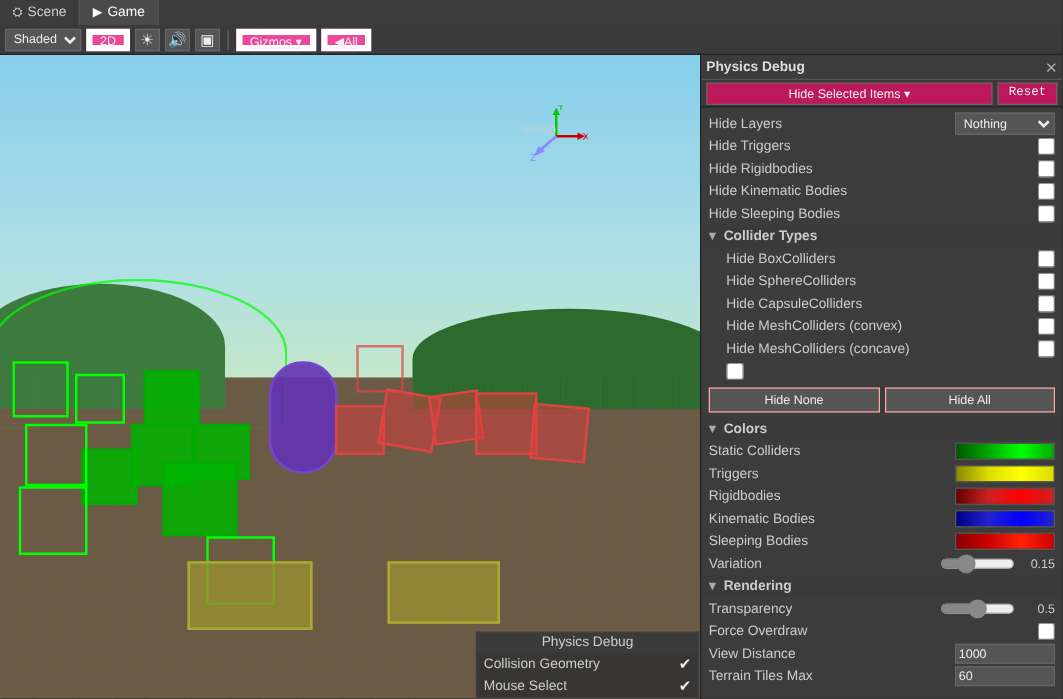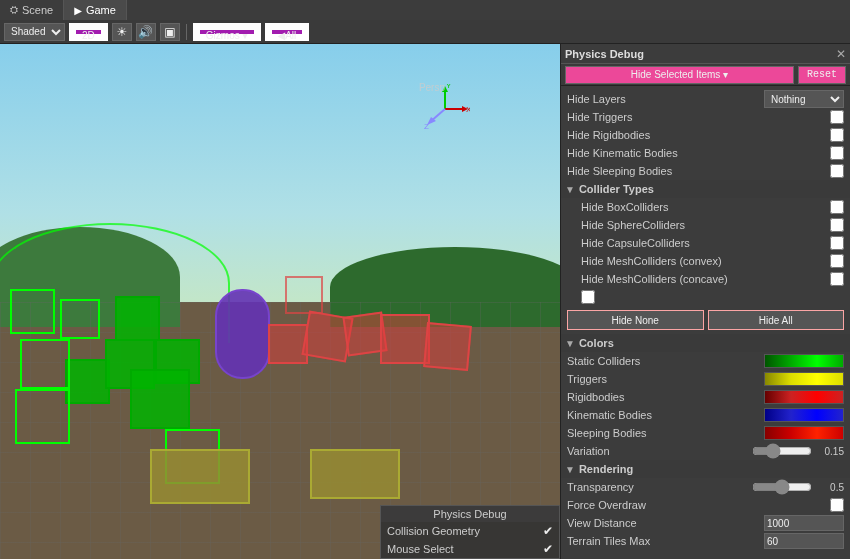--- a/index.html
+++ b/index.html
@@ -51,27 +51,28 @@
     }
     .toolbar-select {
       background: #555;
       color: #eee;
       border: 1px solid #666;
       height: 18px;
       font-size: 10px;
       padding: 0 2px;
     }
     .toolbar-btn {
-      background: #a21caf;
+      background: #ec4899;
       color: #eee;
-      border: 7px solid #ffffff;
+      border: 5px solid #ffffff;
       height: 18px;
       font-size: 10px;
       padding: 0 6px;
       cursor: pointer;
+      text-decoration: underline;
     }
     .toolbar-icon-btn {
       background: #555;
       color: #eee;
       border: 1px solid #666;
       width: 20px;
       height: 18px;
       font-size: 12px;
       display: flex;
       align-items: center;
@@ -130,21 +131,21 @@
     .panel-toolbar {
       display: flex;
       align-items: center;
       background: #3a3a3a;
       height: 22px;
       padding: 0 4px;
       border-bottom: 1px solid #222;
       gap: 4px;
     }
     .panel-toolbar-btn {
-      background: #ec4899;
+      background: #be185d;
       color: #eee;
       border: 1px solid #666;
       height: 18px;
       font-size: 10px;
       padding: 0 6px;
       cursor: pointer;
       flex: 1;
     }
 
     
@@ -443,21 +444,21 @@
           <polygon points="48,25 42,22 42,28" fill="#cc0000"></polygon>
 
           <line x1="25" y1="25" x2="10" y2="38" stroke="#8888ff" stroke-width="2"></line>
           <polygon points="7,41 11,33 16,37" fill="#8888ff"></polygon>
           <text x="26" y="4" fill="#00cc00" font-size="8">Y</text>
           <text x="46" y="28" fill="#cc0000" font-size="8">X</text>
           <text x="4" y="45" fill="#8888ff" font-size="8">Z</text>
         </svg>
       </div>
 
-      <div style="position:absolute; top:38px; right:115px; color:#ccc; font-size:10px; opacity:0.8;margin-left:19px;">Persp</div>
+      <div style="position:absolute; top:54px; right:115px; color:#ccc; font-size:10px; opacity:0.8;margin-left:19px;">Persp</div>
 
       <div class="bottom-overlay">
         <div class="overlay-title">Physics Debug</div>
         <div class="overlay-row">
           <span>Collision Geometry</span>
           <span class="checked-icon">✔</span>
         </div>
         <div class="overlay-row">
           <span>Mouse Select</span>
           <span class="checked-icon">✔</span>

